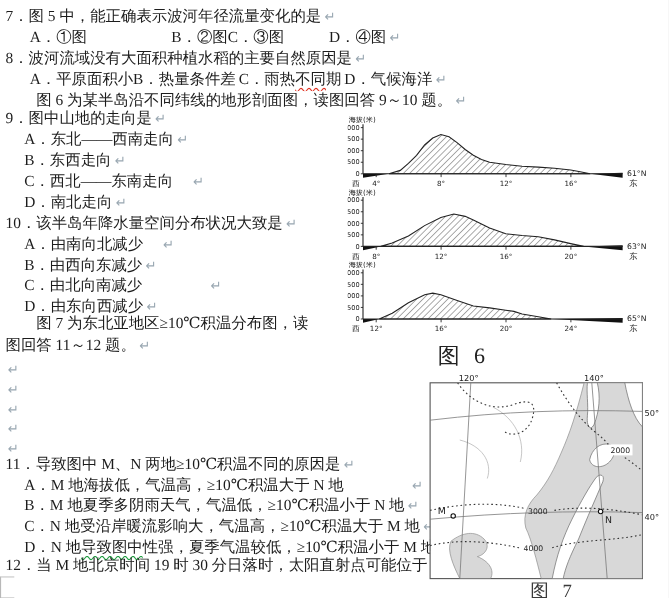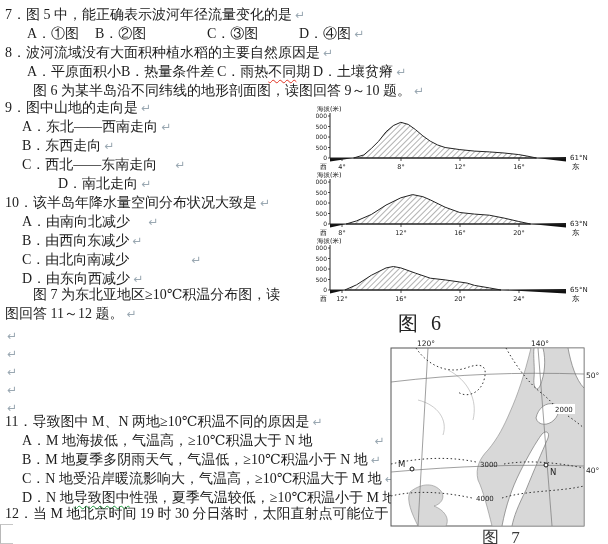--- a/index.html
+++ b/index.html
@@ -4,21 +4,21 @@
 <style>
   html,body{margin:0;padding:0;background:#e8e8e8;}
   .page{position:relative;width:608px;height:544px;background:#ffffff;overflow:hidden;
         font-family:"Liberation Serif","DejaVu Serif",serif;color:#1c1c1c;font-size:14px;}
   .line{position:absolute;white-space:nowrap;line-height:16px;}
   .ret{color:#9aa8b2;font-size:12px;margin-left:3px;font-family:"DejaVu Sans",sans-serif;}
   .gap-sm{margin-left:18px;}
   .gap-lg{margin-left:62px;}
   .optrow span.opt{display:inline-block;}
   .q7row .opt:nth-child(1){width:68px;}
-  .q7row .opt:nth-child(2){width:112px;}
+  .q7row .opt:nth-child(2){width:112px;text-align:right;}
   .q7row .opt:nth-child(3){width:92px;}
   .q8row .opt:nth-child(1){width:94px;}
   .q8row .opt:nth-child(2){width:96px;}
   .q8row .opt:nth-child(3){width:96px;}
   .wavy-red{text-decoration:underline wavy #e03020;text-decoration-thickness:1px;text-underline-offset:3px;}
   .wavy-green{text-decoration:underline wavy #1f9e40;text-decoration-thickness:1px;text-underline-offset:3px;}
   .pilcol div{height:18px;}
   .charts{position:absolute;left:316px;top:106px;width:292px;}
   .charts svg{display:block;}
   .chart-caption{position:absolute;left:398px;top:310px;font-size:20px;letter-spacing:4px;color:#222;}
@@ -37,34 +37,34 @@
     <span>7．图 5 中，能正确表示波河年径流量变化的是</span><span class="ret">↵</span>
   </div>
   <div class="line optrow q7row" style="left:27px;top:26px;">
     <span class="opt">A．①图</span><span class="opt">B．②图</span><span class="opt">C．③图</span><span class="opt">D．④图</span><span class="ret">↵</span>
   </div>
 
   <div class="line" style="left:5px;top:45px;">
     <span>8．波河流域没有大面积种植水稻的主要自然原因是</span><span class="ret">↵</span>
   </div>
   <div class="line optrow q8row" style="left:27px;top:64px;">
-    <span class="opt">A．平原面积小</span><span class="opt">B．热量条件差</span><span class="opt"><span>C．雨热</span><span class="wavy-red">不同</span><span>期</span></span><span class="opt">D．土壤贫瘠</span><span class="ret">↵</span>
+    <span class="opt">A．平原面积小</span><span class="opt">B．热量条件差</span><span class="opt"><span>C．雨热</span><span class="wavy-red">不同</span><span>期</span></span><span class="opt">D．气候海洋</span><span class="ret">↵</span>
   </div>
 
   <div class="line" style="left:33px;top:83px;">
     <span>图 6 为某半岛沿不同纬线的地形剖面图，读图回答 9～10 题。</span><span class="ret">↵</span>
   </div>
 
   <div class="line" style="left:5px;top:100px;">
     <span>9．图中山地的走向是</span><span class="ret">↵</span>
   </div>
   <div class="line" style="left:22px;top:119px;"><span>A．东北——西南走向</span><span class="ret">↵</span></div>
   <div class="line" style="left:22px;top:138px;"><span>B．东西走向</span><span class="ret">↵</span></div>
   <div class="line" style="left:22px;top:157px;"><span>C．西北——东南走向</span><span class="ret gap-sm">↵</span></div>
-  <div class="line" style="left:22px;top:176px;margin-left:36px;"><span>D．南北走向</span><span class="ret">↵</span></div>
+  <div class="line" style="left:22px;top:176px;"><span>D．南北走向</span><span class="ret">↵</span></div>
 
   <div class="line" style="left:5px;top:195px;">
     <span>10．该半岛年降水量空间分布状况大致是</span><span class="ret">↵</span>
   </div>
   <div class="line" style="left:22px;top:214px;"><span>A．由南向北减少</span><span class="ret gap-sm">↵</span></div>
   <div class="line" style="left:22px;top:233px;"><span>B．由西向东减少</span><span class="ret">↵</span></div>
   <div class="line" style="left:22px;top:252px;"><span>C．由北向南减少</span><span class="ret gap-lg">↵</span></div>
   <div class="line" style="left:22px;top:271px;"><span>D．由东向西减少</span><span class="ret">↵</span></div>
 
   <div class="line" style="left:33px;top:287px;"><span>图 7 为东北亚地区≥10℃积温分布图，读</span></div>

